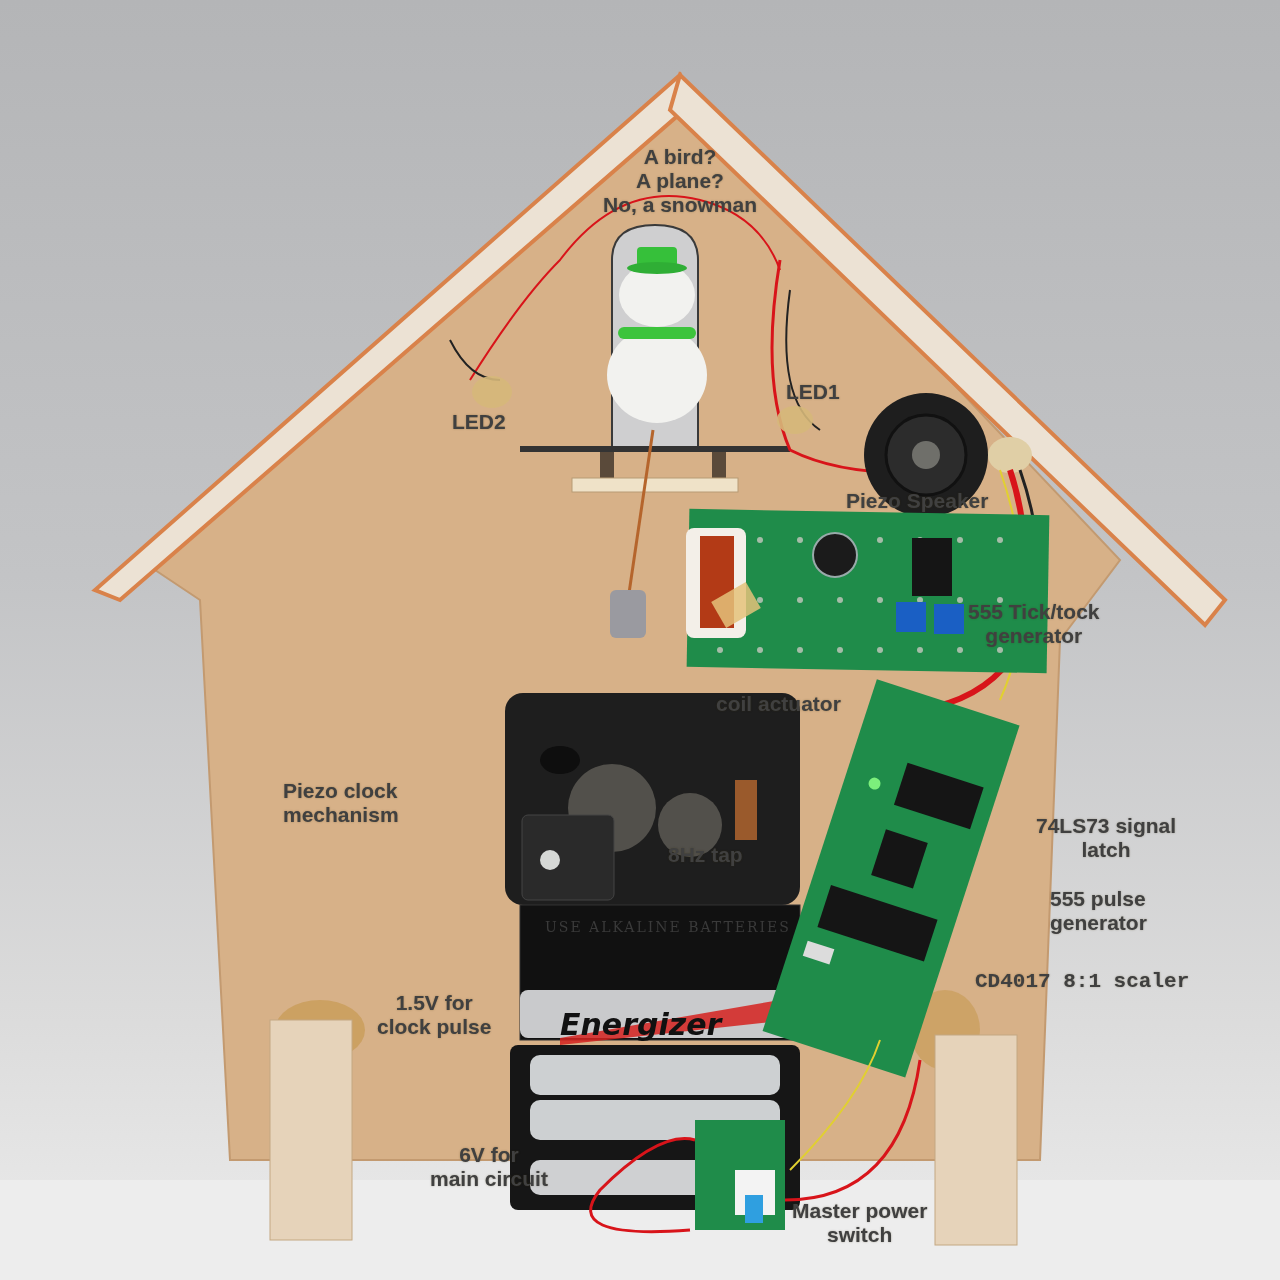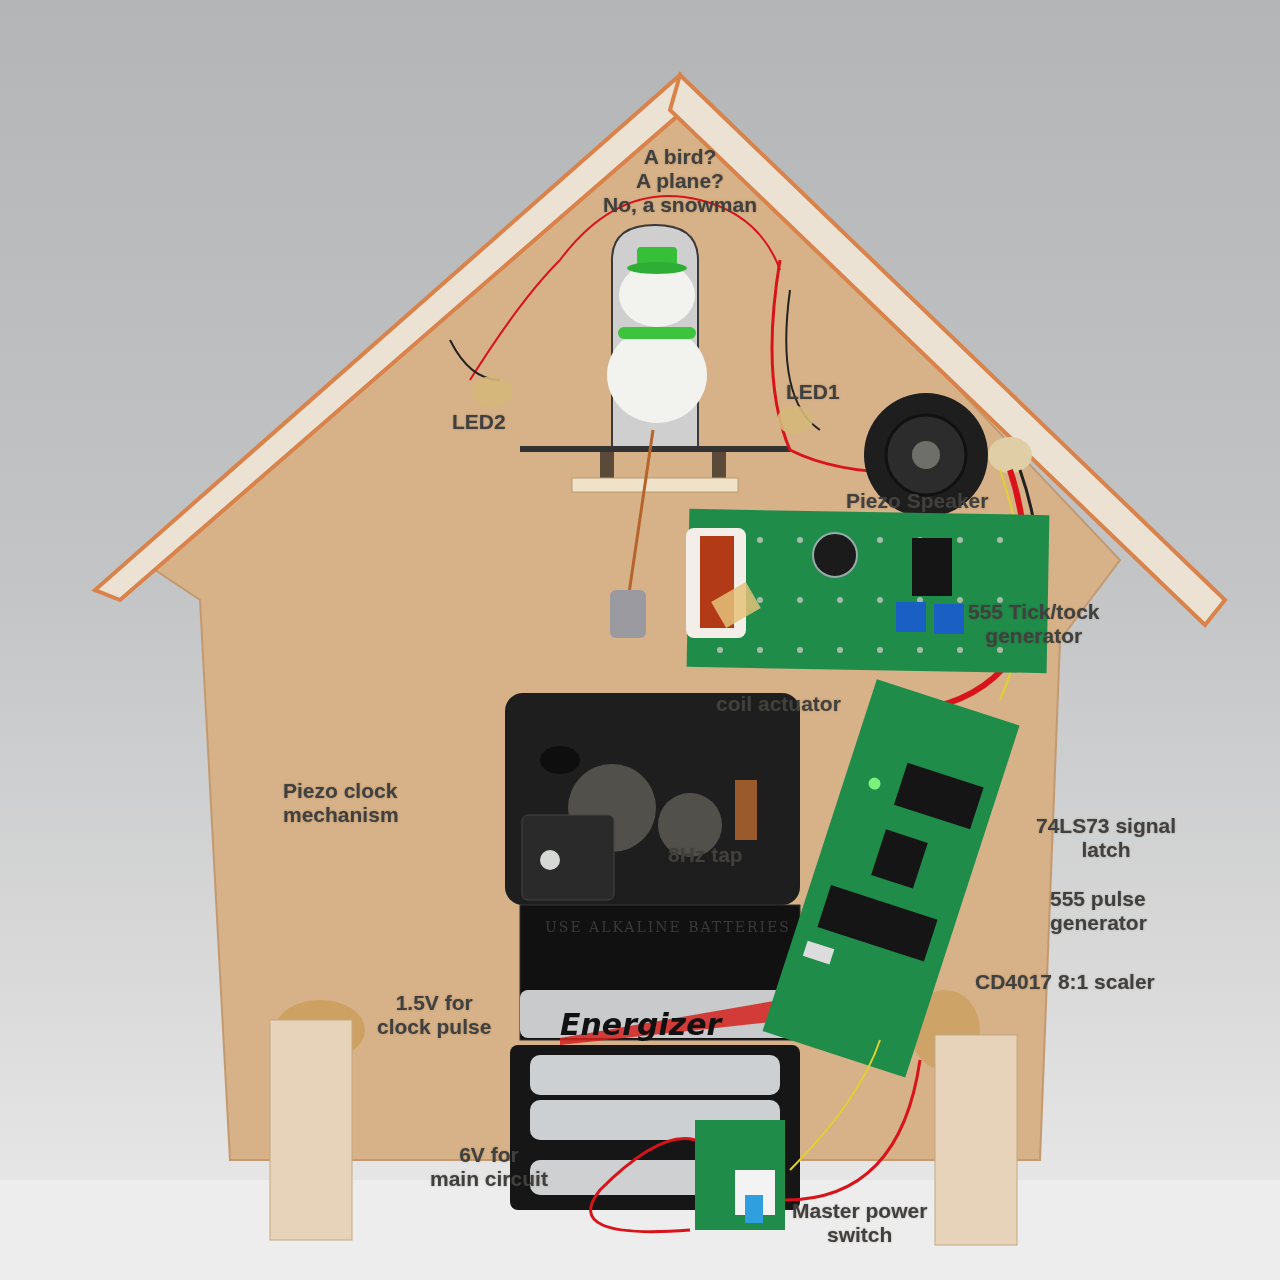--- a/index.html
+++ b/index.html
@@ -149,20 +149,20 @@
 <div class="label" style="left:946px;top:600px;margin-left:22px;">555 Tick/tock
 generator</div>
 <div class="label" style="left:716px;top:650px;margin-top:42px;">coil actuator</div>
 <div class="label left" style="left:283px;top:779px;">Piezo clock
 mechanism</div>
 <div class="label" style="left:668px;top:843px;">8Hz tap</div>
 <div class="label" style="left:1036px;top:814px;">74LS73 signal
 latch</div>
 <div class="label left" style="left:1014px;top:887px;margin-left:36px;">555 pulse
 generator</div>
-<div class="label left" style="left:975px;top:970px;">CD4017 8:1 scaler</div>
+<div class="label left" style="left:975px;top:970px;font-family:Liberation Mono, monospace;">CD4017 8:1 scaler</div>
 <div class="label" style="left:377px;top:991px;">1.5V for
 clock pulse</div>
 <div class="label" style="left:430px;top:1143px;">6V for
 main circuit</div>
 <div class="label" style="left:792px;top:1199px;">Master power
 switch</div>
 </div>
 
 </body></html>

